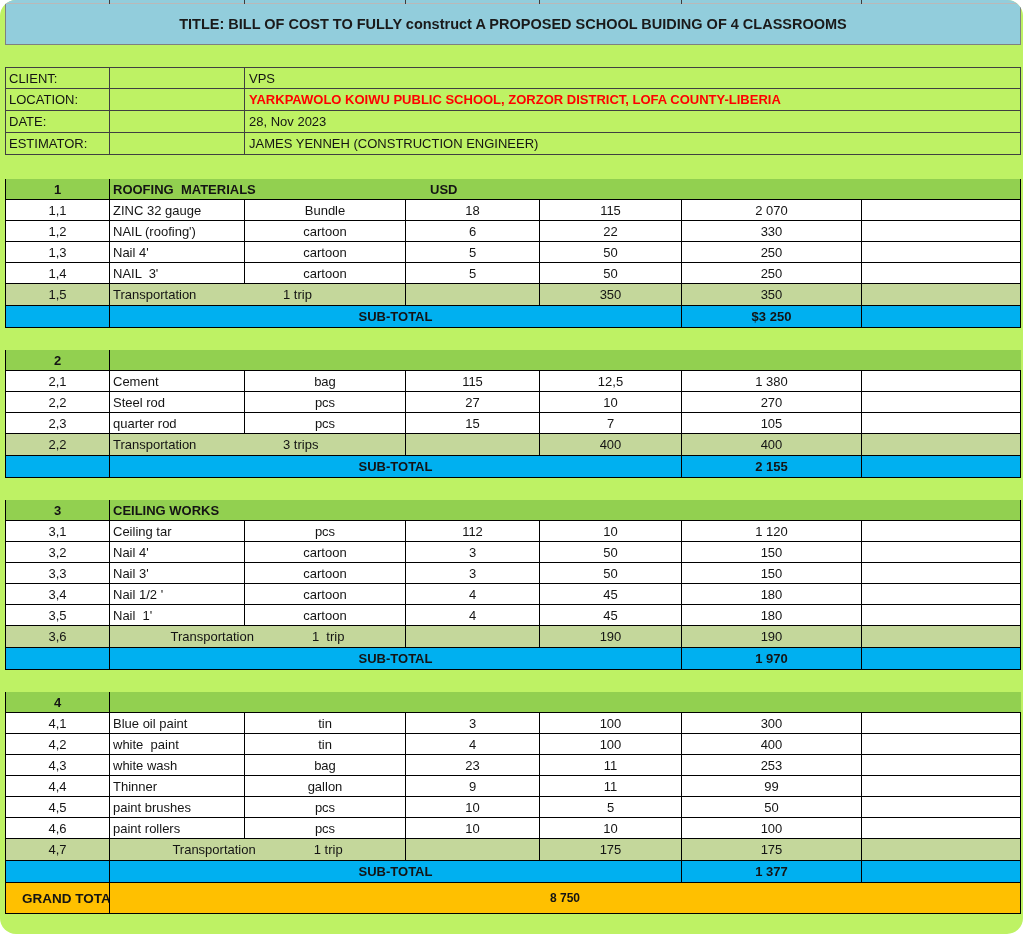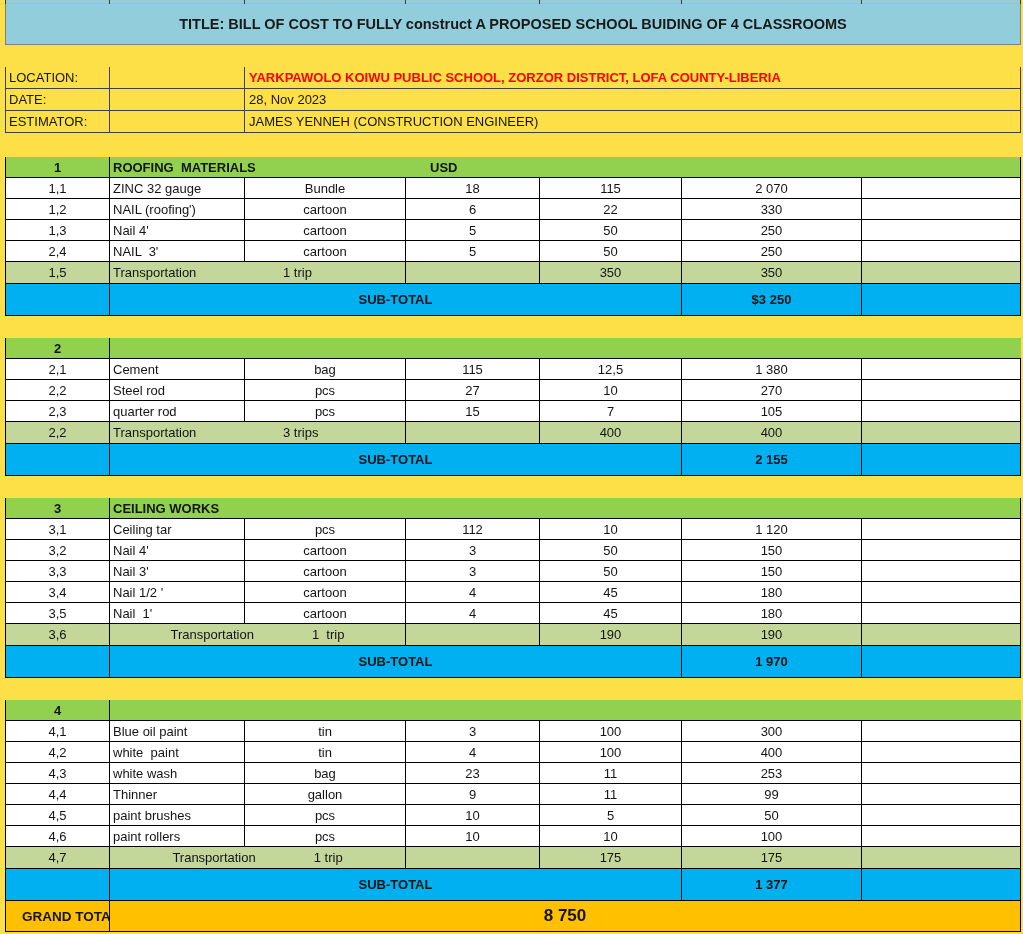--- a/index.html
+++ b/index.html
@@ -1,17 +1,17 @@
 <!DOCTYPE html>
 <html><head>
 <meta charset="utf-8">
 <style>
   html,body{margin:0;padding:0;background:#fff;}
   body{font-family:"Liberation Sans", sans-serif; color:#141414; font-size:13px;}
-  .sheet{position:relative; width:1023px; height:934px; background:#fde047; overflow:hidden;}
+  .sheet{position:relative; width:1023px; height:934px; background:#bef264; overflow:hidden;border-radius:16px;}
   .inner{padding-left:5px; width:1016px;}
 
   
   .grid7{display:grid; grid-template-columns:105px 135px 161px 134px 142px 180px 159px; box-sizing:border-box;}
   .grid-info{display:grid; grid-template-columns:105px 135px 776px; box-sizing:border-box;}
   .c{box-sizing:border-box; overflow:hidden; white-space:pre; display:flex; align-items:center;}
 
   
   .topstrip{height:4px; background:#92CDDC; border-bottom:1px solid #b9b9b9;}
   .topstrip .c{border-right:1px solid #3c3c3c; height:4px;}
@@ -51,30 +51,30 @@
   .secrow .usd{position:absolute; left:320px; top:0; height:100%; display:flex; align-items:center;}
 
   .transrow{height:22px; background:#C4D79B; border-bottom:1px solid #000;}
   .transrow .c{border-right:1px solid #000; height:100%;}
   .transrow .c:first-child{border-left:1px solid #000; justify-content:center;}
   .transrow .mrg{grid-column:2 / 4; position:relative;}
   .transrow .mrg.left-style{padding-left:3px;}
   .transrow .mrg.left-style .u2{position:absolute; left:173px;}
   .transrow .mrg.center-style{justify-content:center; gap:58px;}
 
-  .subrow{height:32px; background:#00B0F0; border-bottom:1px solid #000; font-weight:bold;}
+  .subrow{height:22px; background:#00B0F0; border-bottom:1px solid #000; font-weight:bold;}
   .subrow .c{height:100%;}
   .subrow .no{border-left:1px solid #000; border-right:1px solid #000;}
   .subrow .mrg{grid-column:2 / 6; justify-content:center; border-right:1px solid #000;}
   .subrow .tot{justify-content:center; border-right:1px solid #000;}
   .subrow .rem{border-right:1px solid #000;}
 
   .grandrow{height:31px; background:#FFC000; border-bottom:1px solid #000;}
   .grandrow .lbl{border-left:1px solid #000; border-right:1px solid #000; font-weight:bold; padding-left:16px; font-size:13.5px;}
-  .grandrow .mrg{grid-column:2 / 8; border-right:1px solid #000; justify-content:center; font-weight:bold; font-size:17px;}
+  .grandrow .mrg{grid-column:2 / 8; border-right:1px solid #000; justify-content:center; font-weight:bold; font-size:12px;}
 </style>
 </head>
 <body>
 
 <div class="sheet">
   <div class="inner">
 
     <div class="topstrip grid7">
       <div class="c"></div>
         <div class="c"></div>
@@ -82,20 +82,25 @@
         <div class="c"></div>
       <div class="c"></div>
         <div class="c"></div>
       <div class="c"></div>
     </div>
 
     <div class="titleband">TITLE: BILL OF COST TO FULLY construct A PROPOSED SCHOOL BUIDING OF 4 CLASSROOMS</div>
 
     <div class="blank1"></div>
 
+    <div class="grid-info inforow first">
+      <div class="c">CLIENT:</div>
+      <div class="c"></div>
+      <div class="c val">VPS</div>
+    </div>
     <div class="grid-info inforow">
       <div class="c">LOCATION:</div>
       <div class="c"></div>
       <div class="c val red-bold">YARKPAWOLO KOIWU PUBLIC SCHOOL, ZORZOR DISTRICT, LOFA COUNTY-LIBERIA</div>
     </div>
     <div class="grid-info inforow">
       <div class="c">DATE:</div>
       <div class="c"></div>
       <div class="c val">28, Nov 2023</div>
     </div>
@@ -134,21 +139,21 @@
         <div class="trow grid7">
           <div class="c ctr">1,3</div>
           <div class="c desc">Nail 4'</div>
           <div class="c ctr">cartoon</div>
           <div class="c ctr">5</div>
           <div class="c ctr">50</div>
           <div class="c ctr">250</div>
           <div class="c"></div>
         </div>
         <div class="trow grid7">
-          <div class="c ctr">2,4</div>
+          <div class="c ctr">1,4</div>
           <div class="c desc">NAIL  3'</div>
           <div class="c ctr">cartoon</div>
           <div class="c ctr">5</div>
           <div class="c ctr">50</div>
           <div class="c ctr">250</div>
           <div class="c"></div>
         </div>
         <div class="transrow grid7">
           <div class="c">1,5</div>
           <div class="c mrg left-style"><span class="u1">Transportation</span><span class="u2">1 trip</span></div>

